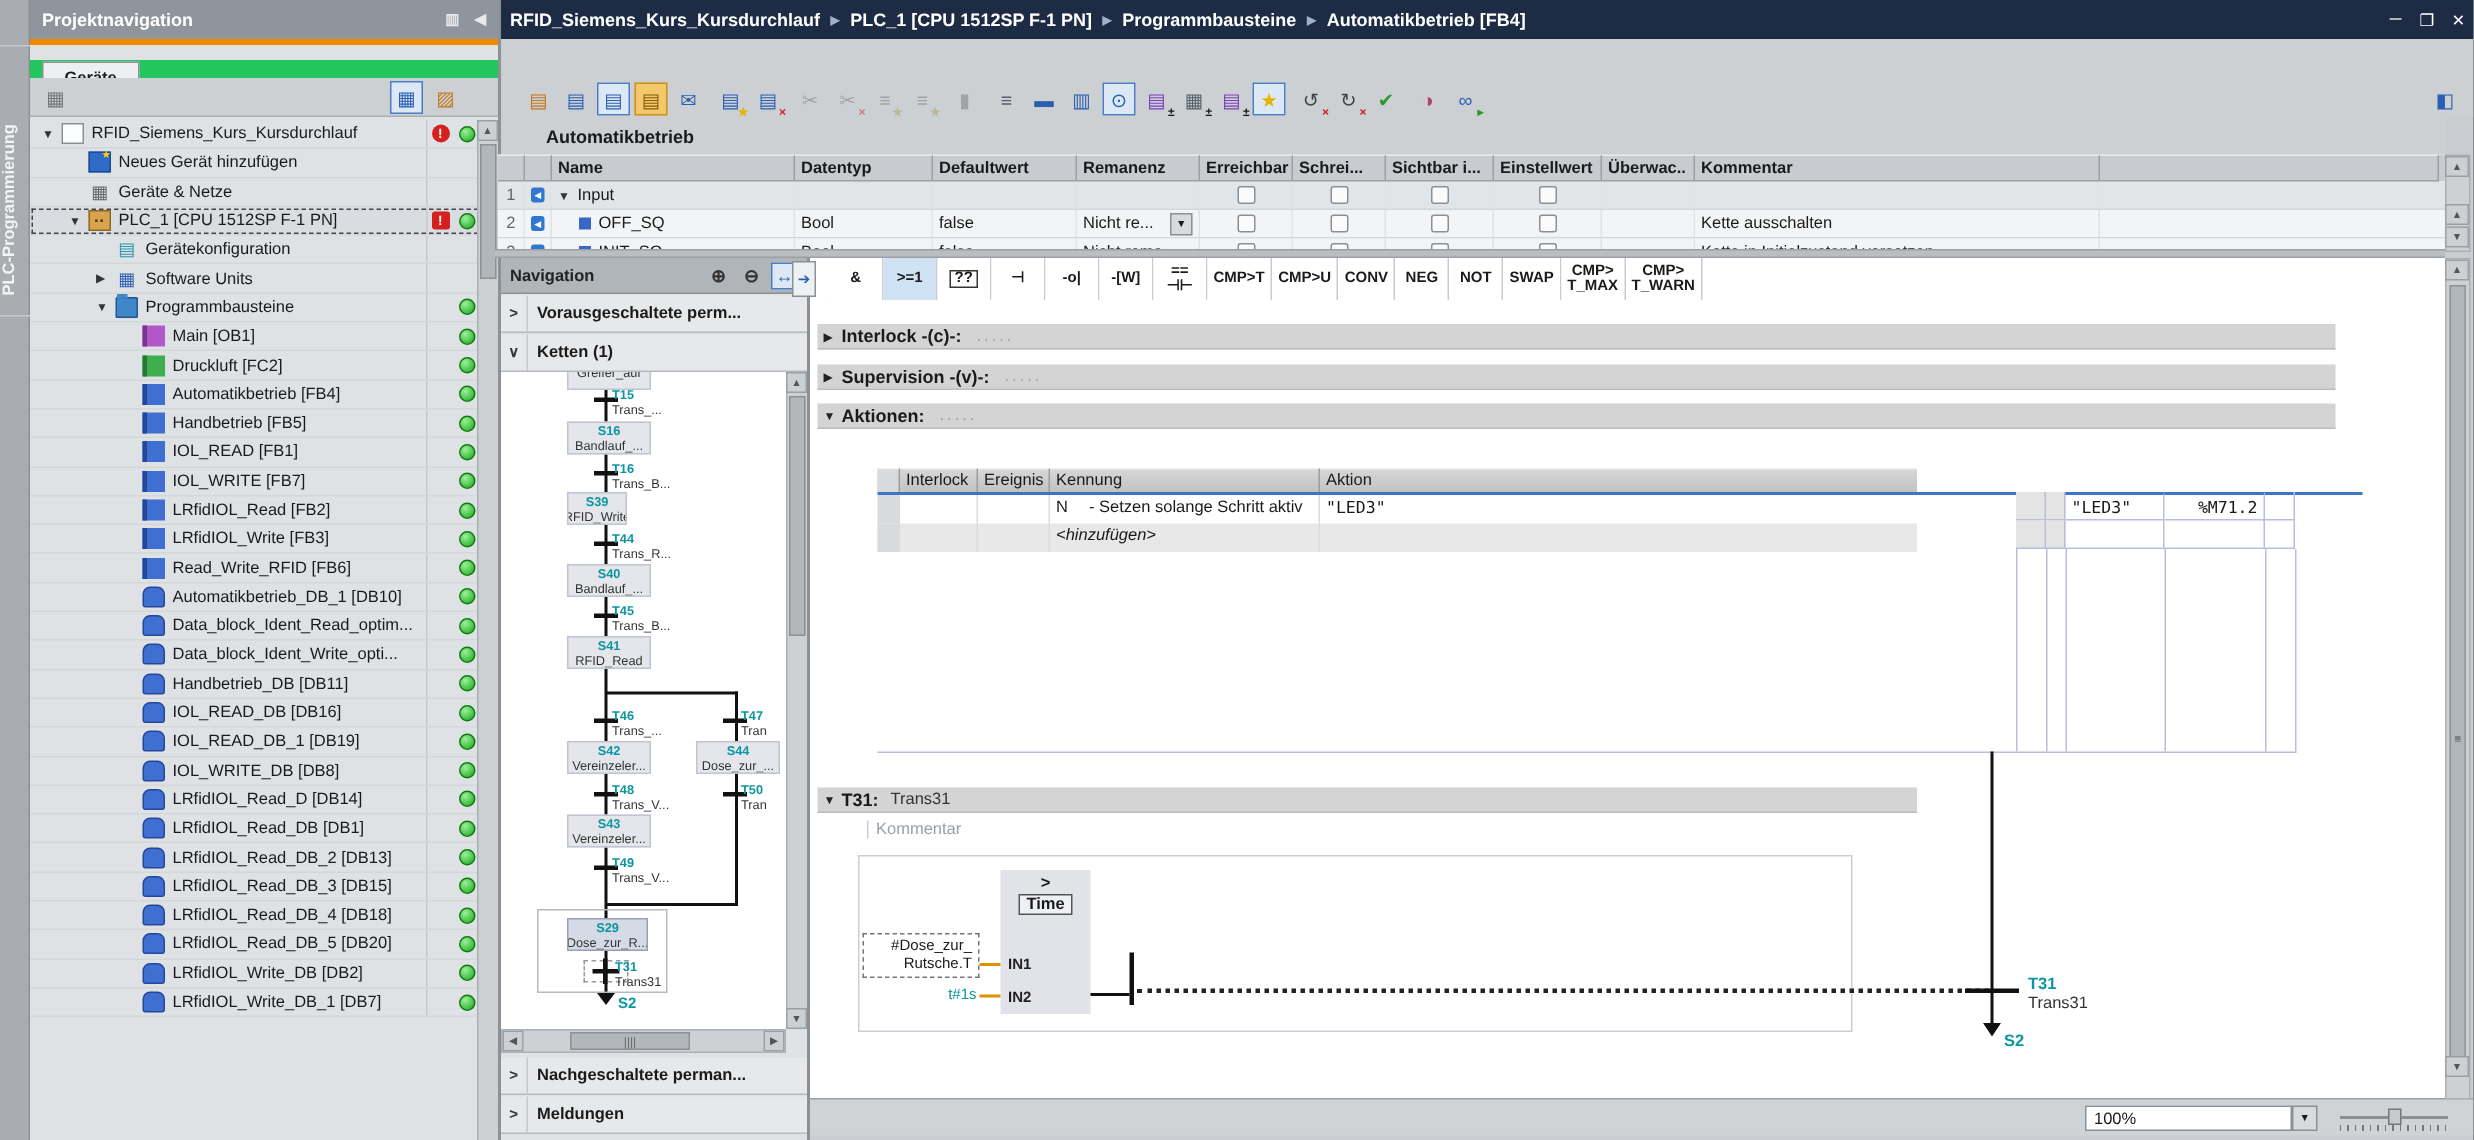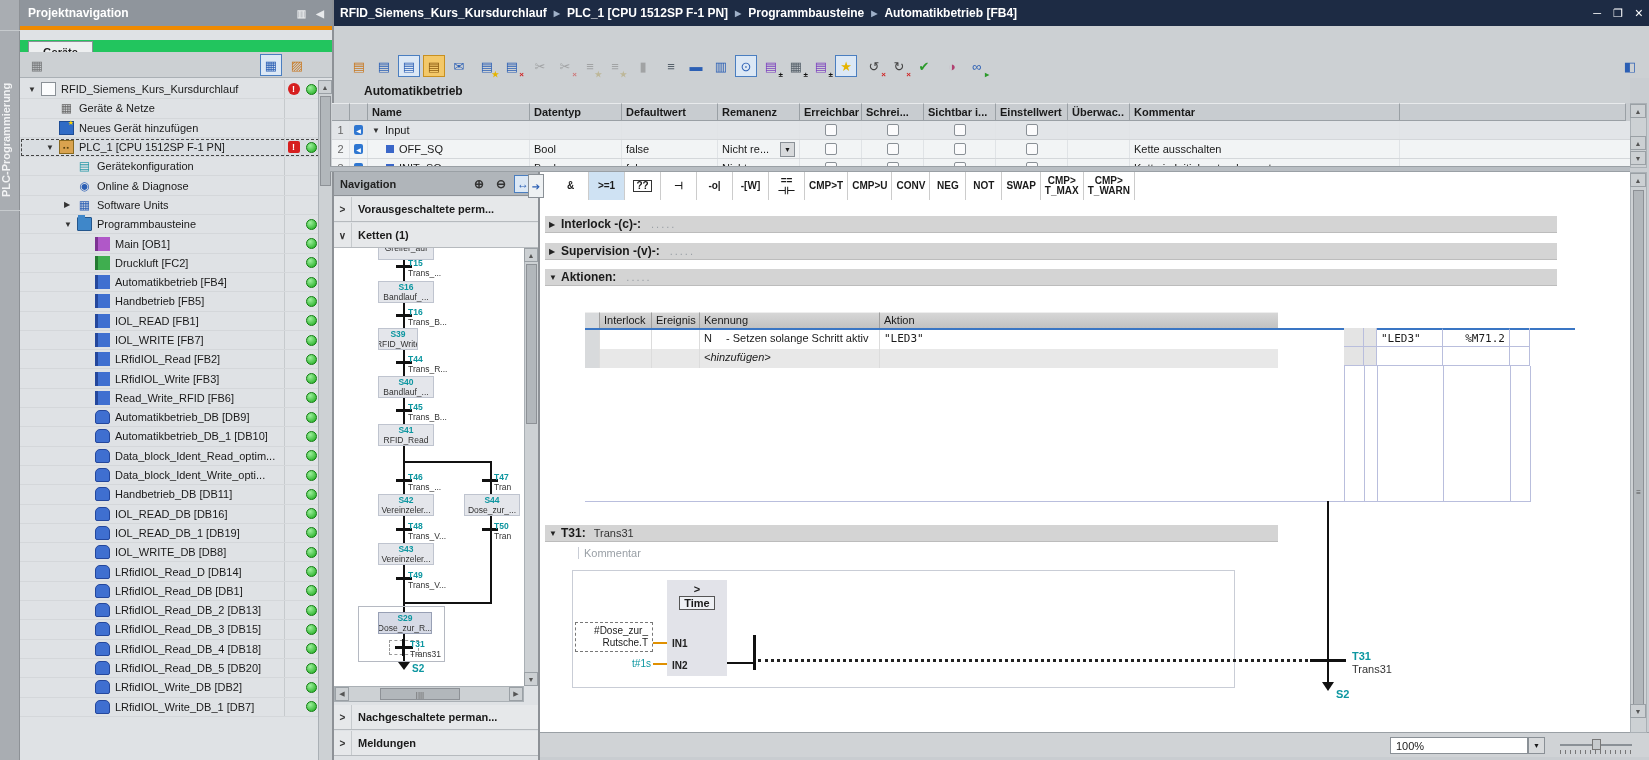--- a/index.html
+++ b/index.html
@@ -244,30 +244,30 @@
           <span class="tbadges">
             <span class="berr">!</span>
           </span>
           <span class="tdot">
             <span class="gdot"></span>
           </span>
         </div>
 
         <div class="trow lv1">
           <span class="tw"></span>
+          <span class="tico ic-add"></span>
+          <span class="tlab">Neues Gerät hinzufügen</span>
+          <span class="tbadges"></span>
+          <span class="tdot"></span>
+        </div>
+
+        <div class="trow lv1">
+          <span class="tw"></span>
           <span class="tico ic-net"></span>
           <span class="tlab">Geräte &amp; Netze</span>
-          <span class="tbadges"></span>
-          <span class="tdot"></span>
-        </div>
-
-        <div class="trow lv1">
-          <span class="tw"></span>
-          <span class="tico ic-add"></span>
-          <span class="tlab">Neues Gerät hinzufügen</span>
           <span class="tbadges"></span>
           <span class="tdot"></span>
         </div>
 
         <div class="trow lv1 sel">
           <span class="tw">▼</span>
           <span class="tico ic-plc"></span>
           <span class="tlab">PLC_1 [CPU 1512SP F-1 PN]</span>
           <span class="tbadges">
             <span class="bwr">!</span>
@@ -278,27 +278,20 @@
         </div>
 
         <div class="trow lv2">
           <span class="tw"></span>
           <span class="tico ic-devcfg"></span>
           <span class="tlab">Gerätekonfiguration</span>
           <span class="tbadges"></span>
           <span class="tdot"></span>
         </div>
 
-        <div class="trow lv2">
-          <span class="tw"></span>
-          <span class="tico ic-diag"></span>
-          <span class="tlab">Online &amp; Diagnose</span>
-          <span class="tbadges"></span>
-          <span class="tdot"></span>
-        </div>
 
         <div class="trow lv2">
           <span class="tw">▶</span>
           <span class="tico ic-swu"></span>
           <span class="tlab">Software Units</span>
           <span class="tbadges"></span>
           <span class="tdot"></span>
         </div>
 
         <div class="trow lv2">
@@ -395,29 +388,20 @@
         <div class="trow lv3">
           <span class="tw"></span>
           <span class="tico ic-fb"></span>
           <span class="tlab">Read_Write_RFID [FB6]</span>
           <span class="tbadges"></span>
           <span class="tdot">
             <span class="gdot"></span>
           </span>
         </div>
 
-        <div class="trow lv3">
-          <span class="tw"></span>
-          <span class="tico ic-db"></span>
-          <span class="tlab">Automatikbetrieb_DB [DB9]</span>
-          <span class="tbadges"></span>
-          <span class="tdot">
-            <span class="gdot"></span>
-          </span>
-        </div>
 
         <div class="trow lv3">
           <span class="tw"></span>
           <span class="tico ic-db"></span>
           <span class="tlab">Automatikbetrieb_DB_1 [DB10]</span>
           <span class="tbadges"></span>
           <span class="tdot">
             <span class="gdot"></span>
           </span>
         </div>

